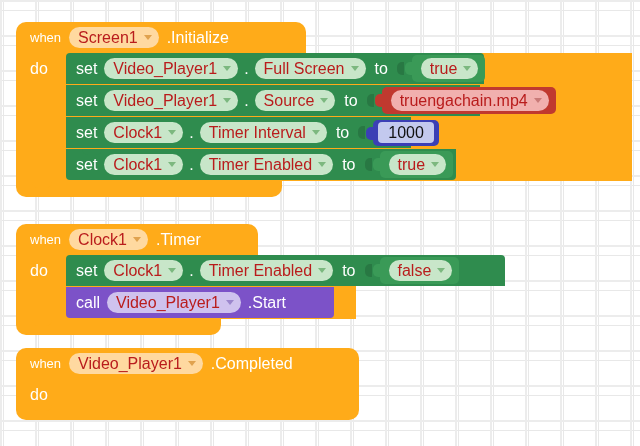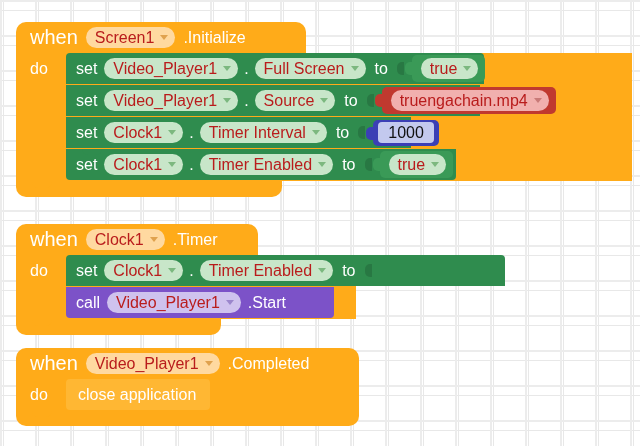--- a/index.html
+++ b/index.html
@@ -106,21 +106,21 @@
   .fld.mint{background:#c8e6c9;}
   .fld.mint .arw{border-top-color:#7cb87f;}
   .fld.cream{background:#ffd9a0;}
   .fld.cream .arw{border-top-color:#e0a24e;}
   .fld.lav{background:#cfc2ee;}
   .fld.lav .arw{border-top-color:#9b86cc;}
   .fld.pink{background:#f1b0ae;text-align:center;}
   .fld.pink .arw{border-top-color:#c97a78;}
   .fld.blue{background:#c3c9ee;color:#111;border-radius:4px;padding:0 10px;}
 
-  .hat-kw{color:#ffffff;font-size:20px;margin-right:8px;}
+  .hat-kw{color:#ffffff;font-size:13px;margin-right:8px;}
   .hat-tail{color:#ffffff;font-size:16px;margin-left:8px;white-space:nowrap;}
 
   
   .val{
     position:relative;
     display:inline-flex;align-items:center;
     height:27px;border-radius:5px;
     padding:0 7px 0 9px;
     margin-left:8px;
   }
@@ -292,20 +292,26 @@
             <span>Clock1</span>
             <span class="arw"></span>
           </span>
           <span class="dot">.</span>
           <span class="fld mint">
             <span>Timer Enabled</span>
             <span class="arw"></span>
           </span>
           <span class="to">to</span>
           <span class="socket"></span>
+          <span class="val green">
+            <span class="fld mint">
+              <span>false</span>
+              <span class="arw"></span>
+            </span>
+          </span>
         </div>
 
         <div class="stmt purple" style="width:268px;border-radius:0 0 4px 4px;">
           <span class="nub"></span>
           <span class="kw">call</span>
           <span class="fld lav">
             <span>Video_Player1</span>
             <span class="arw"></span>
           </span>
           <span class="tail">.Start</span>
@@ -324,23 +330,17 @@
         <span class="fld cream">
           <span>Video_Player1</span>
           <span class="arw"></span>
         </span>
         <span class="hat-tail">.Completed</span>
       </div>
     </div>
 
     <div class="body-wrap" style="width:343px;">
       <div class="do-col">do</div>
-      <div class="stack" style="flex:1;">
-        <div class="cmd-orange" style="border-radius:4px;">
-          <span class="nub"></span>
-          <span>close application</span>
-        </div>
-      </div>
     </div>
     <div class="foot" style="width:343px;"></div>
   </div>
 
 </div>
 
 </body></html>

